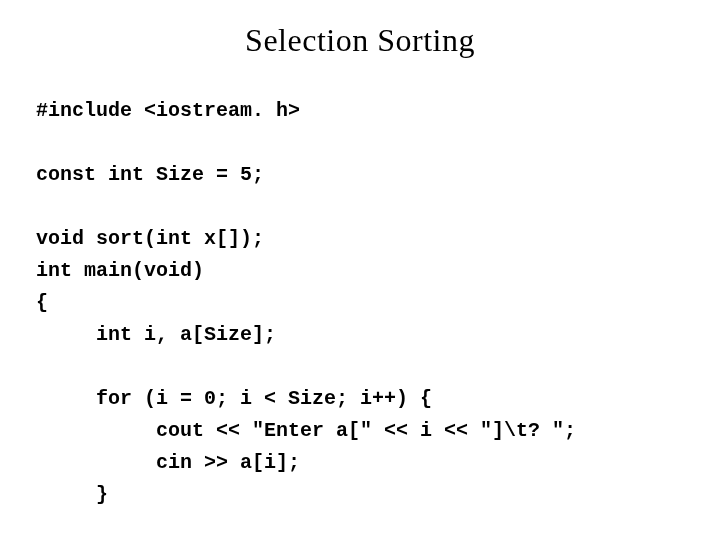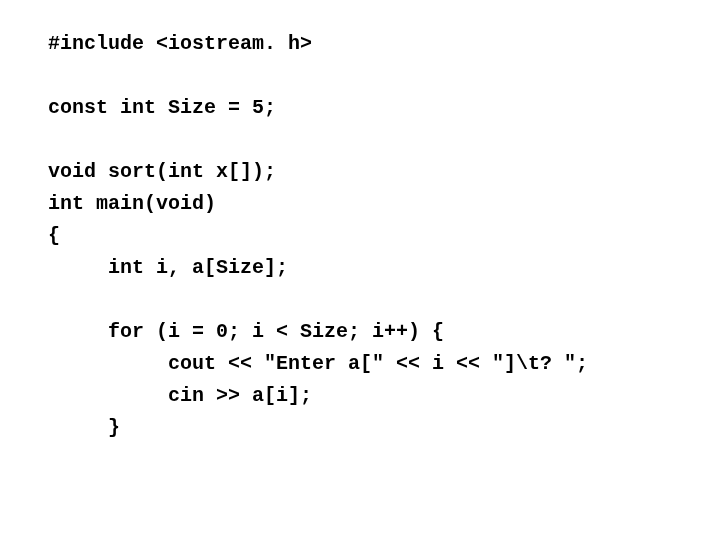--- a/index.html
+++ b/index.html
@@ -23,29 +23,30 @@
     text-align: center;
     padding-top: 22px;
     padding-bottom: 8px;
     letter-spacing: 0.5px;
   }
   .code {
     font-family: "Courier New", Courier, monospace;
     font-size: 20px;
     font-weight: bold;
     white-space: pre;
-    padding-left: 48px;
+    padding-left: 36px;
     padding-top: 28px;
     line-height: 1.6;
   }
 </style>
 </head>
 <body>
 
 <div class="slide">
+  <div class="title">Selection Sorting</div>
   <div class="code"><span>#include &lt;iostream. h&gt;</span>
 <span></span>
 <span>const int Size = 5;</span>
 <span></span>
 <span>void sort(int x[]);</span>
 <span>int main(void)</span>
 <span>{</span>
 <span>     int i, a[Size];</span>
 <span></span>
 <span>     for (i = 0; i &lt; Size; i++) {</span>

